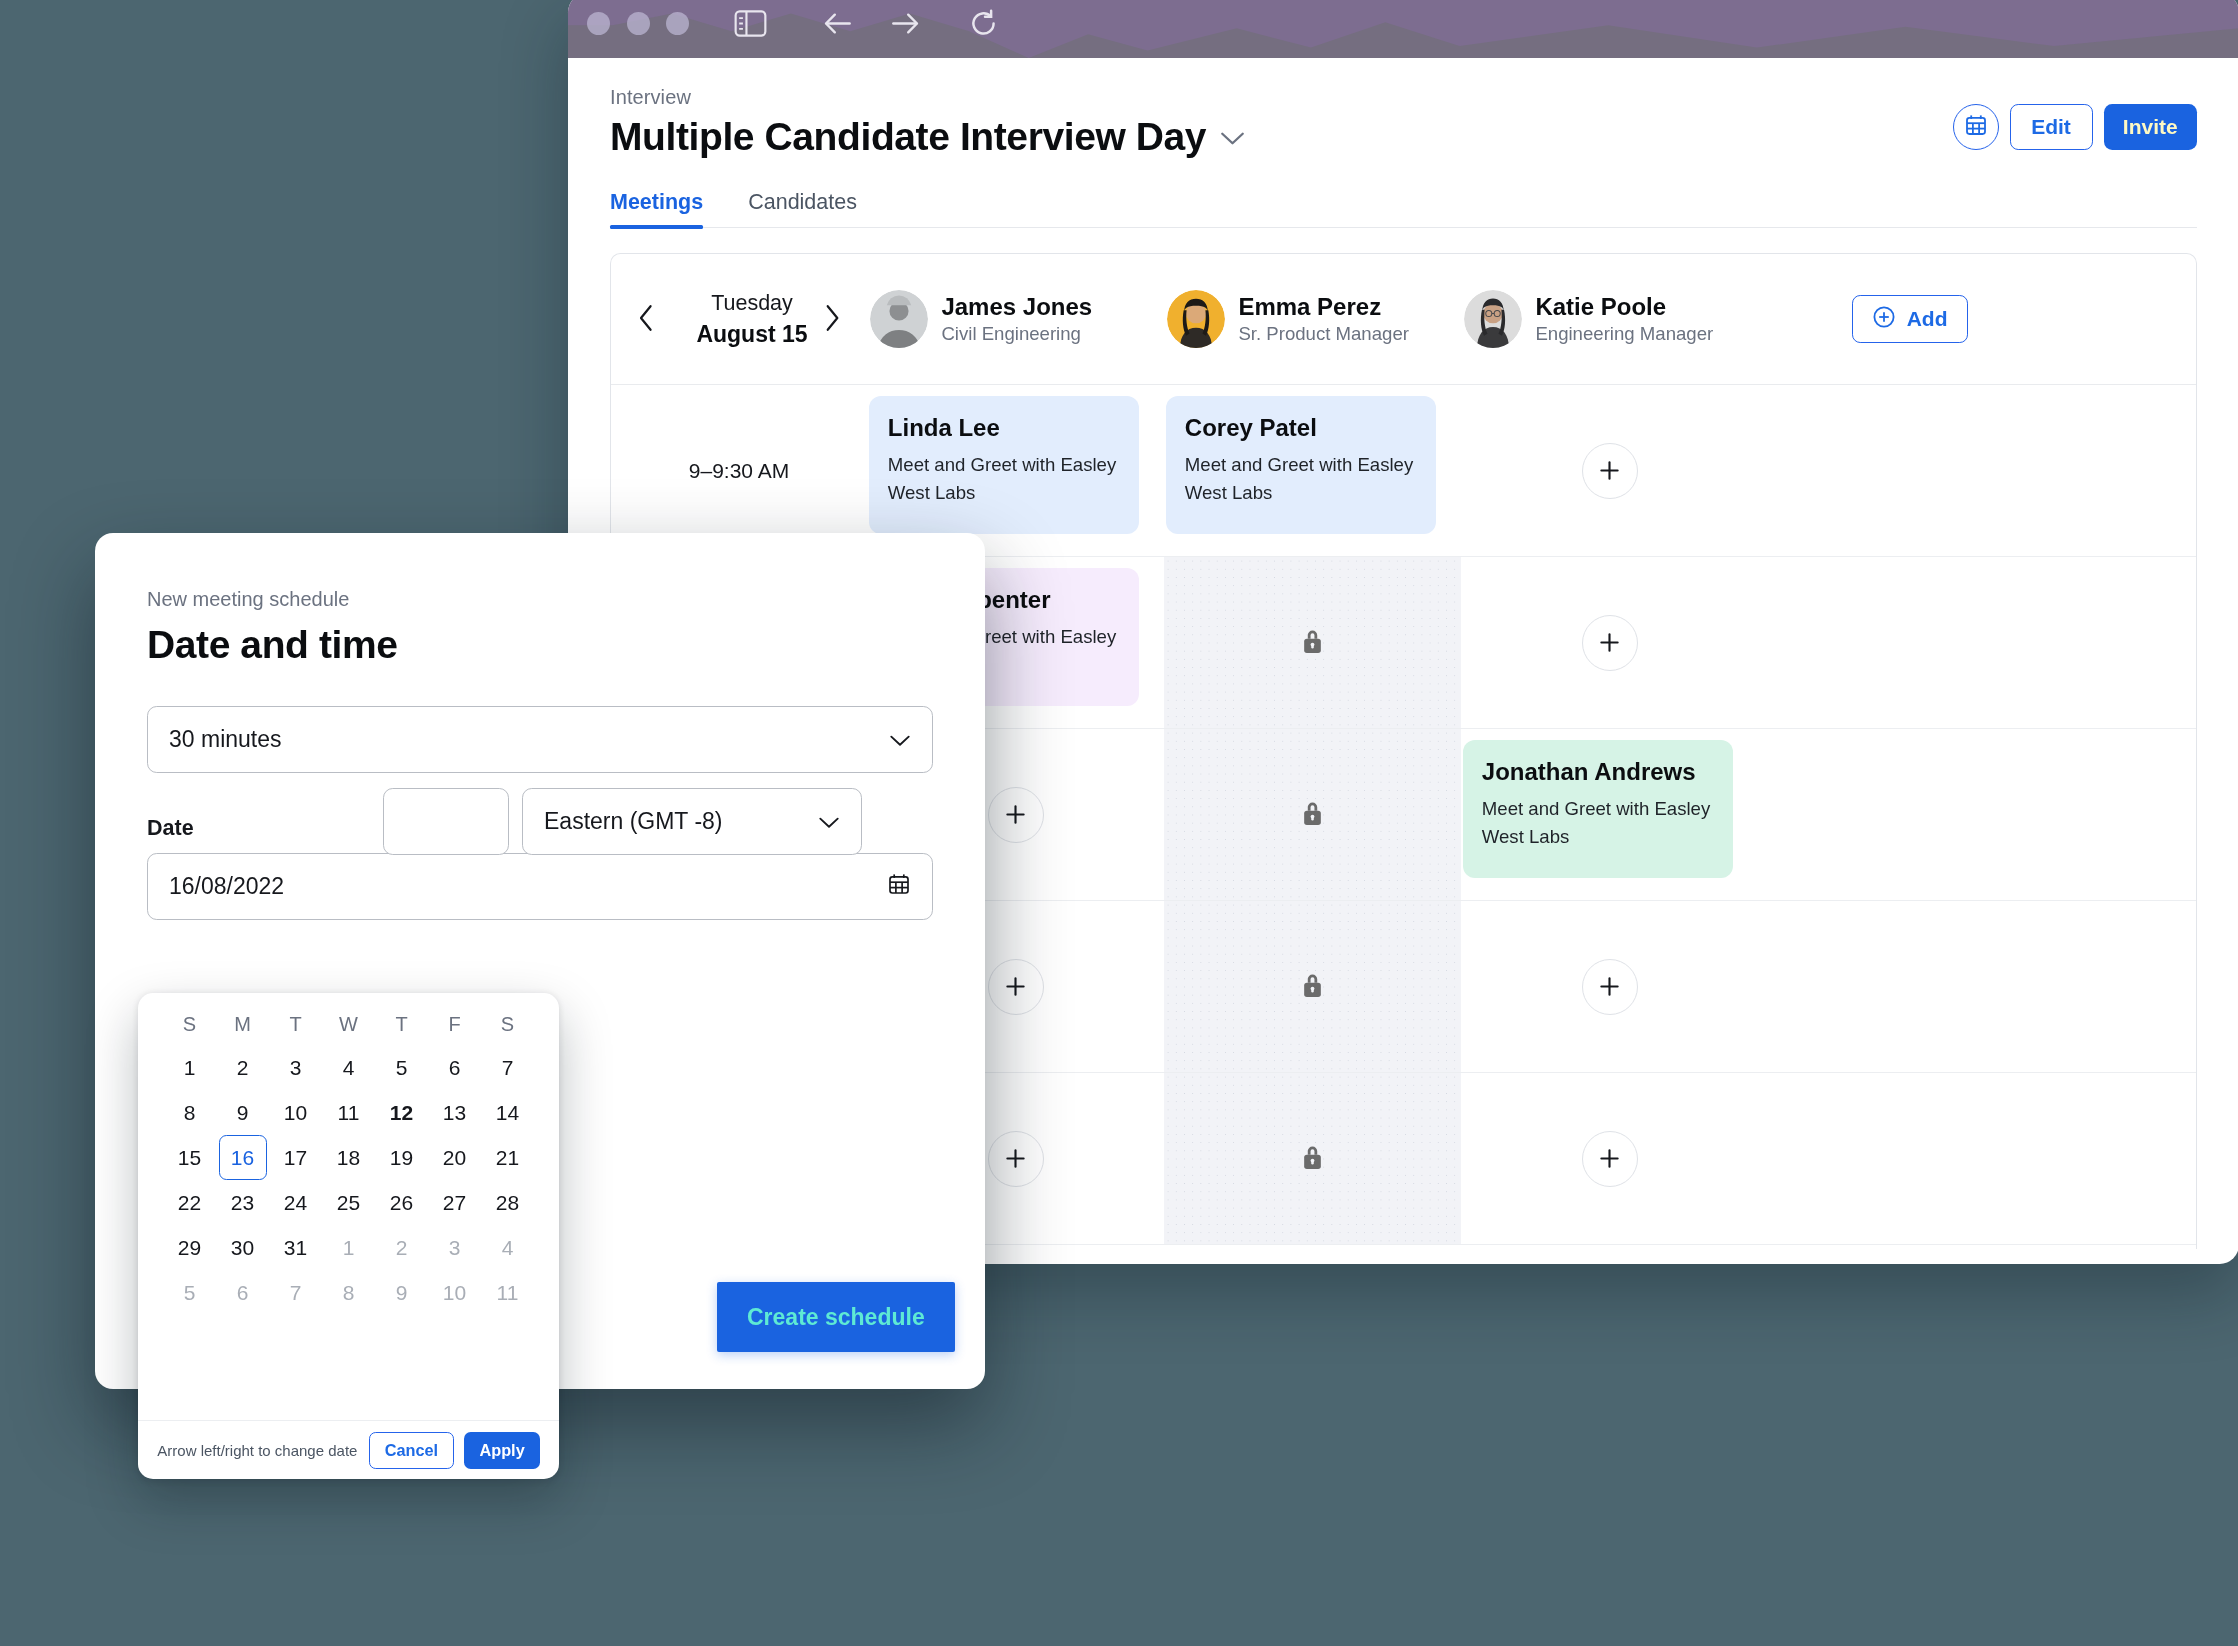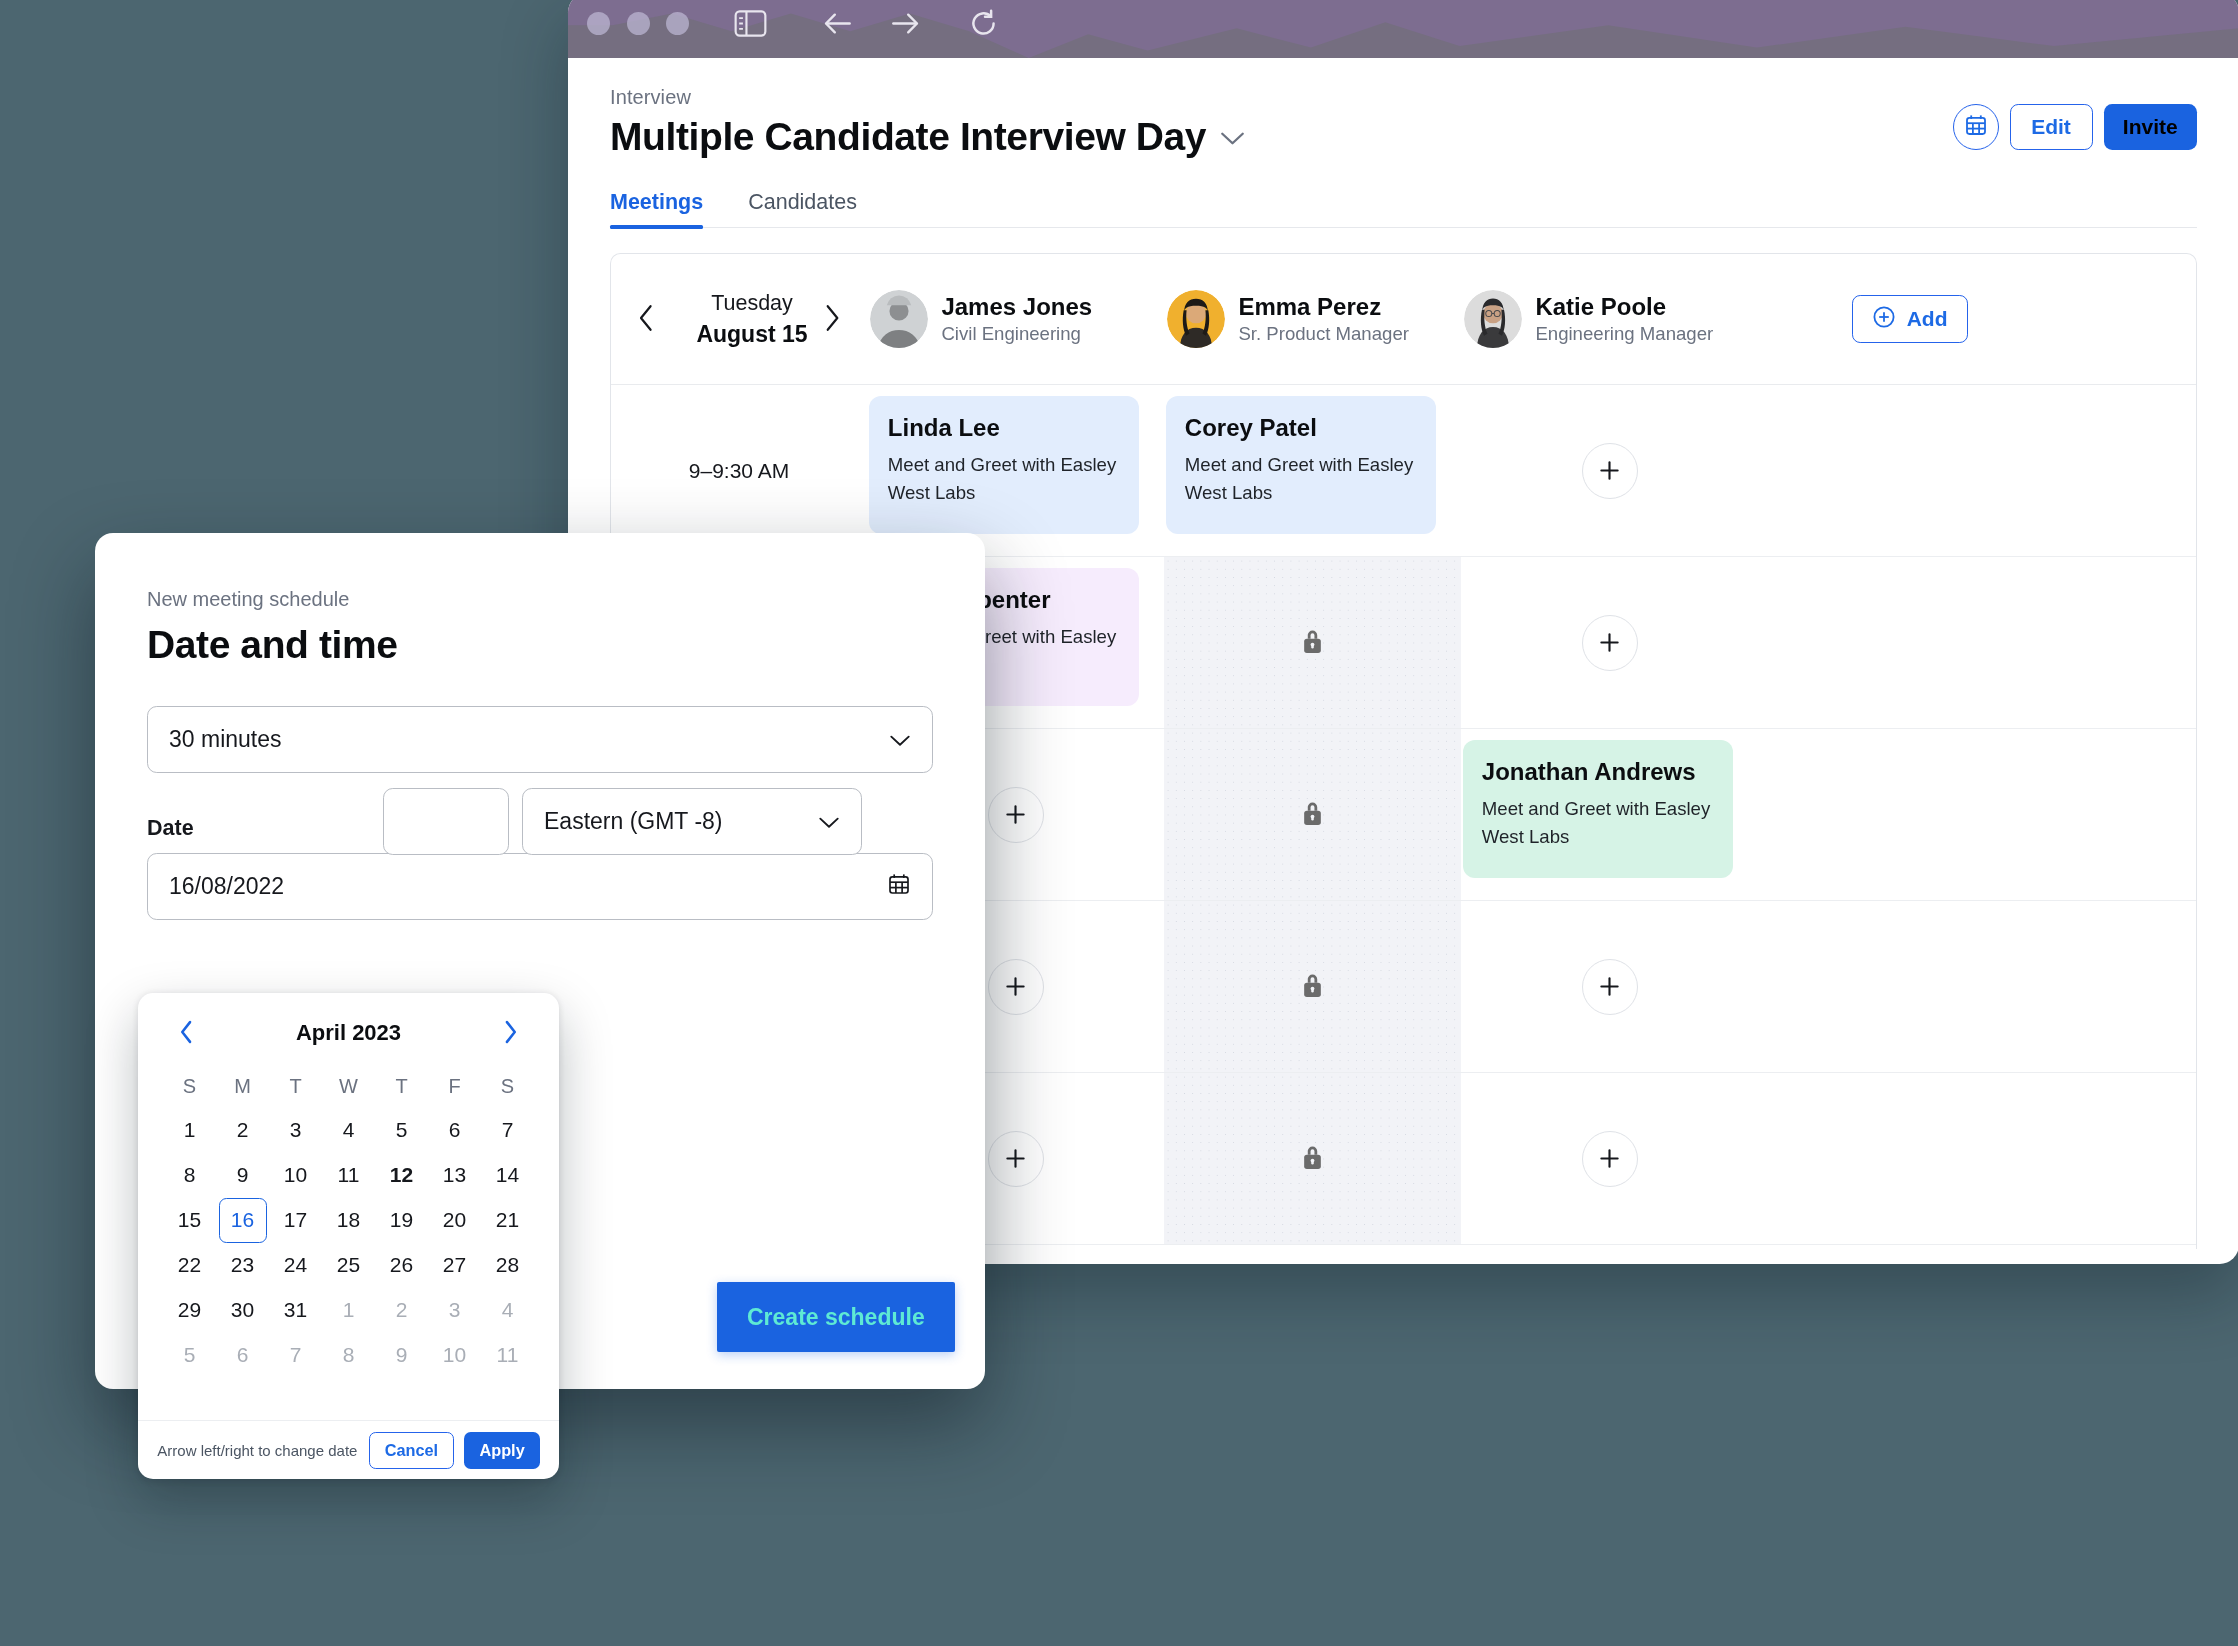--- a/index.html
+++ b/index.html
@@ -52,21 +52,21 @@
     border: 1.2px solid #2563eb; background: #fff;
     display: flex; align-items: center; justify-content: center;
     cursor: pointer;
   }
   .btn {
     height: 46px; border-radius: 8.2px; font-size: 21px; font-weight: 600;
     display: flex; align-items: center; justify-content: center;
     cursor: pointer; padding: 0 19.3px;
   }
   .btn-outline { border: 1.2px solid #2563eb; color: #1d6ae5; background: #fff; min-width: 83px; }
-  .btn-primary { background: #1a63e0; color: #000000; border: none; min-width: 89px; }
+  .btn-primary { background: #1a63e0; color: #fef9c3; border: none; min-width: 89px; }
 
   
   #tabs { display: flex; gap: 45px; margin-top: 31px; border-bottom: 1.5px solid #e6e8ec; }
   .tab { font-size: 21.5px; color: #4b5563; padding-bottom: 12.6px; cursor: pointer; position: relative; }
   .tab.active { color: #1a63e0; font-weight: 600; }
   .tab.active::after {
     content: ""; position: absolute; left: 0; right: 0; bottom: -1.5px;
     height: 3.7px; background: #1a63e0; border-radius: 1.5px;
   }
 
@@ -553,33 +553,20 @@
         <svg width="22" height="13.4" viewBox="0 0 16 10" fill="none" stroke="#16181d" stroke-width="1.4" stroke-linecap="round" stroke-linejoin="round">
             <polyline points="1.5,2 8,8 14.5,2"></polyline>
           </svg>
       </span>
     </div>
   </div>
 
   <div id="create-schedule">Create schedule</div>
 
   <div id="datepicker">
-    <div id="dp-head">
-      <span class="dp-arrow">
-        <svg width="15" height="24" viewBox="0 0 10 17" fill="none" stroke="#1a63e0" stroke-width="1.8" stroke-linecap="round" stroke-linejoin="round">
-            <polyline points="7.5,1.5 2,8.5 7.5,15.5"></polyline>
-          </svg>
-      </span>
-      <span id="dp-month">April 2023</span>
-      <span class="dp-arrow">
-        <svg width="15" height="24" viewBox="0 0 10 17" fill="none" stroke="#1a63e0" stroke-width="1.8" stroke-linecap="round" stroke-linejoin="round">
-            <polyline points="2.5,1.5 8,8.5 2.5,15.5"></polyline>
-          </svg>
-      </span>
-    </div>
 
     <div id="dp-grid">
       <div class="dp-week">
         <div class="dp-dow">S</div>
         <div class="dp-dow">M</div>
         <div class="dp-dow">T</div>
         <div class="dp-dow">W</div>
         <div class="dp-dow">T</div>
         <div class="dp-dow">F</div>
         <div class="dp-dow">S</div>

